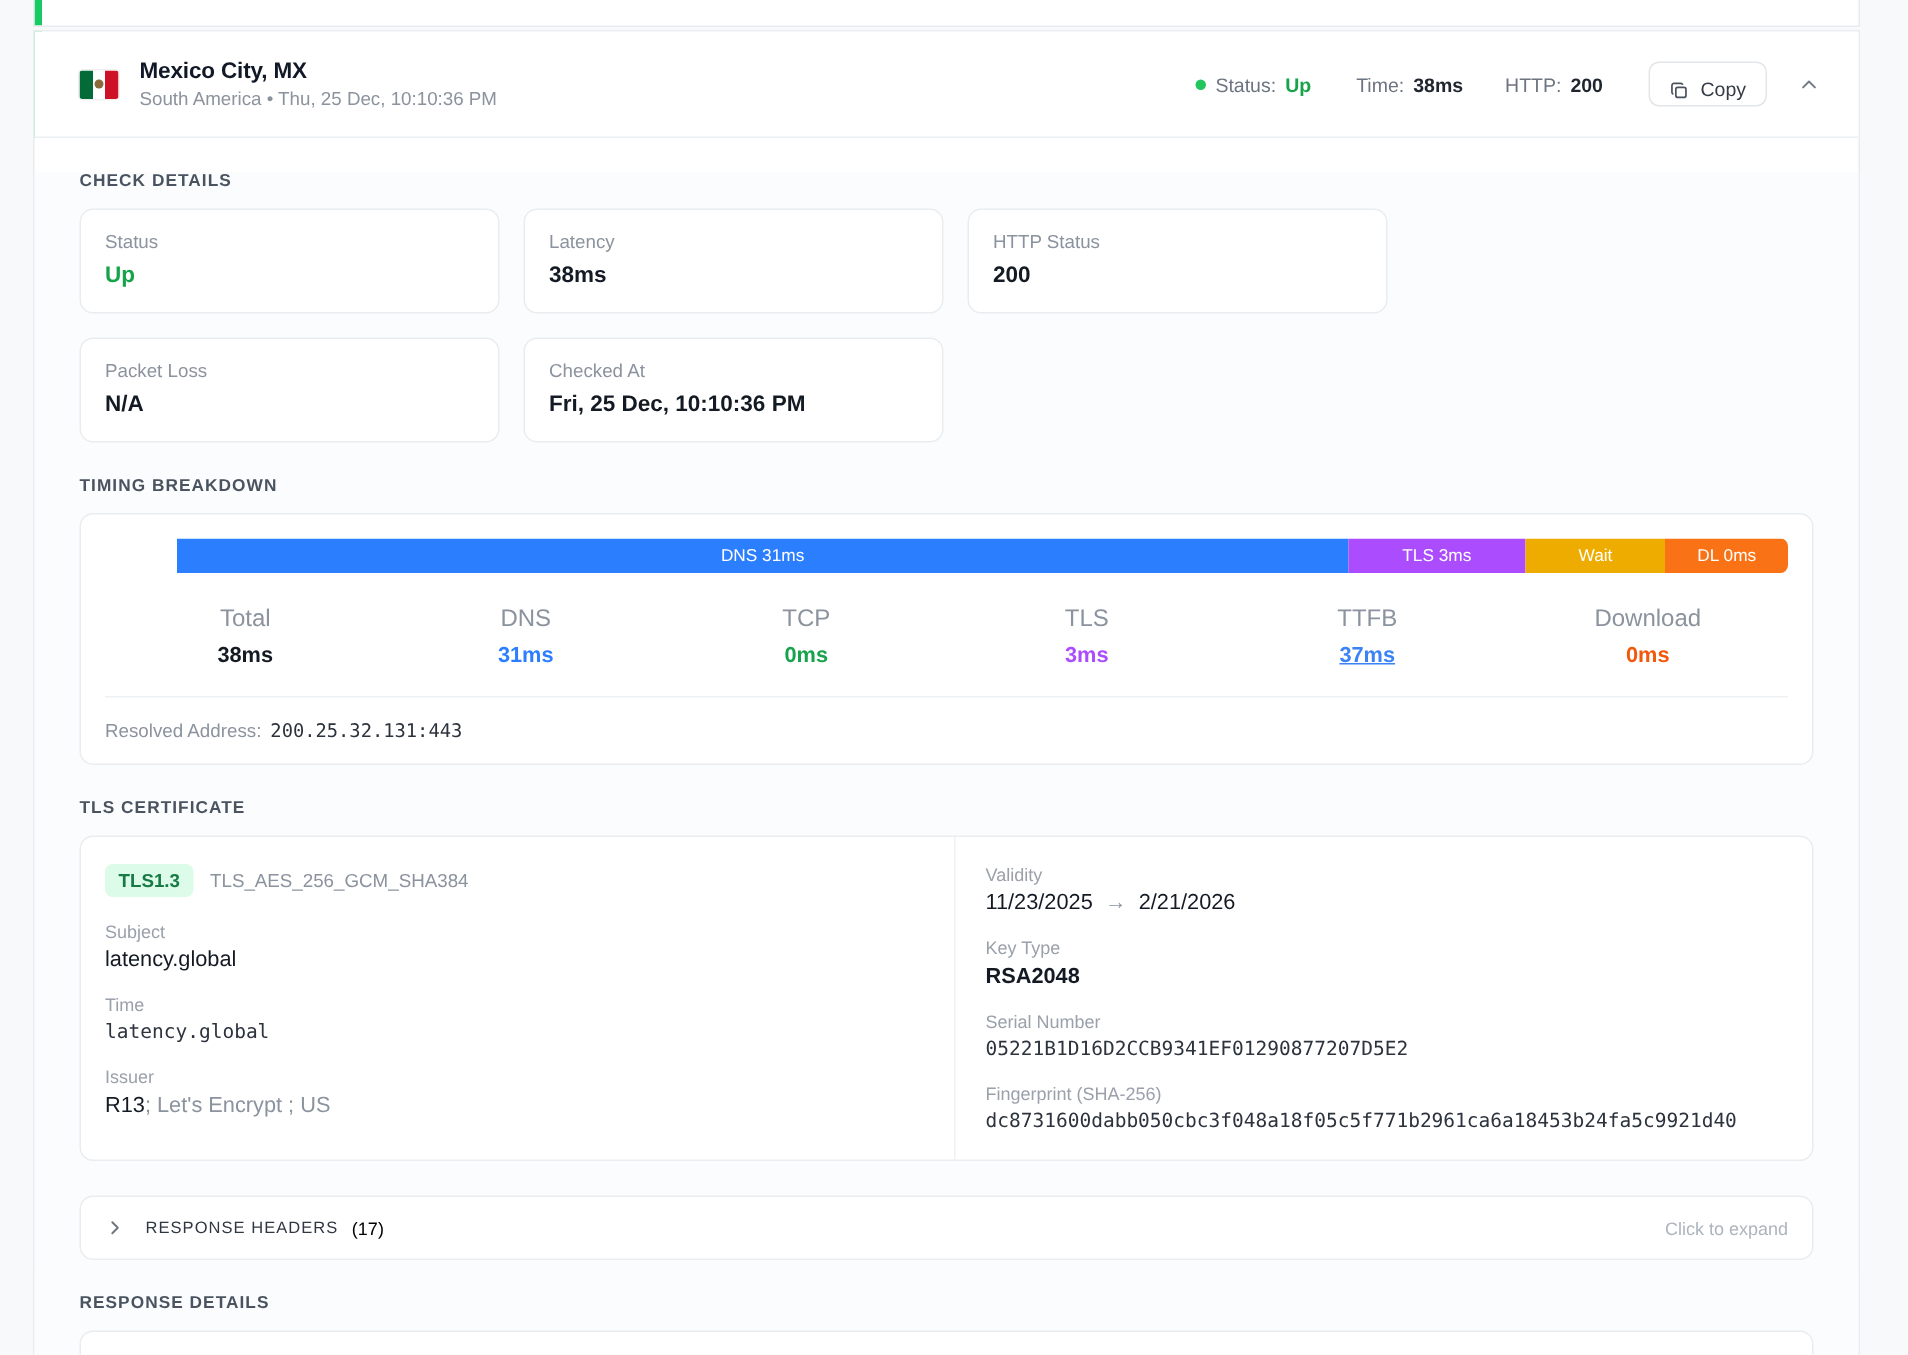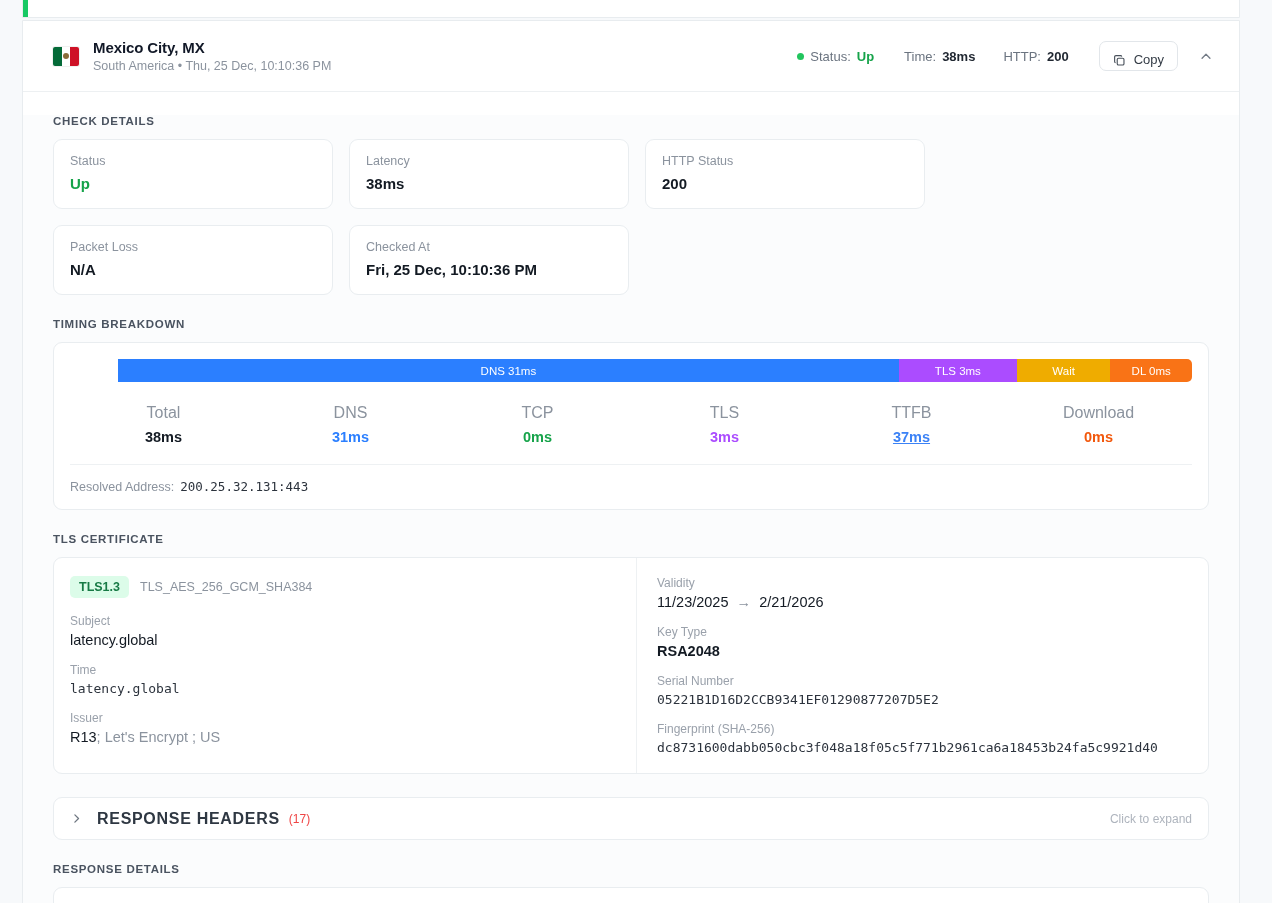--- a/index.html
+++ b/index.html
@@ -166,22 +166,22 @@
   .f .v .dim { color: #8b939e; }
   .f.last { margin-bottom: 0; }
 
   
   .rh-bar {
     background: #fff; border: 1px solid #e9edf0; border-radius: 9px;
     height: 43px; display: flex; align-items: center; padding: 0 16px;
     cursor: pointer;
   }
   .rh-chev { color: #6e7680; margin-right: 14px; display: flex; }
-  .rh-title { font-size: 16px; font-weight: bold; letter-spacing: 0.7px; color: #2e3742; }
-  .rh-count { font-size: 12px; color: #ef4444; margin-left: 9px; }
+  .rh-title { font-size: 11px; font-weight: normal; letter-spacing: 0.7px; color: #2e3742; }
+  .rh-count { font-size: 12px; color: #000000; margin-left: 9px; }
   .rh-hint { margin-left: auto; font-size: 12px; color: #aeb4bd; }
 
   
   .code-panel {
     background: #fff; border: 1px solid #e9edf0; border-radius: 9px;
     padding: 14px 18px 18px 18px;
   }
   .code-panel pre {
     margin: 0;
     font-family: "DejaVu Sans Mono", monospace;

